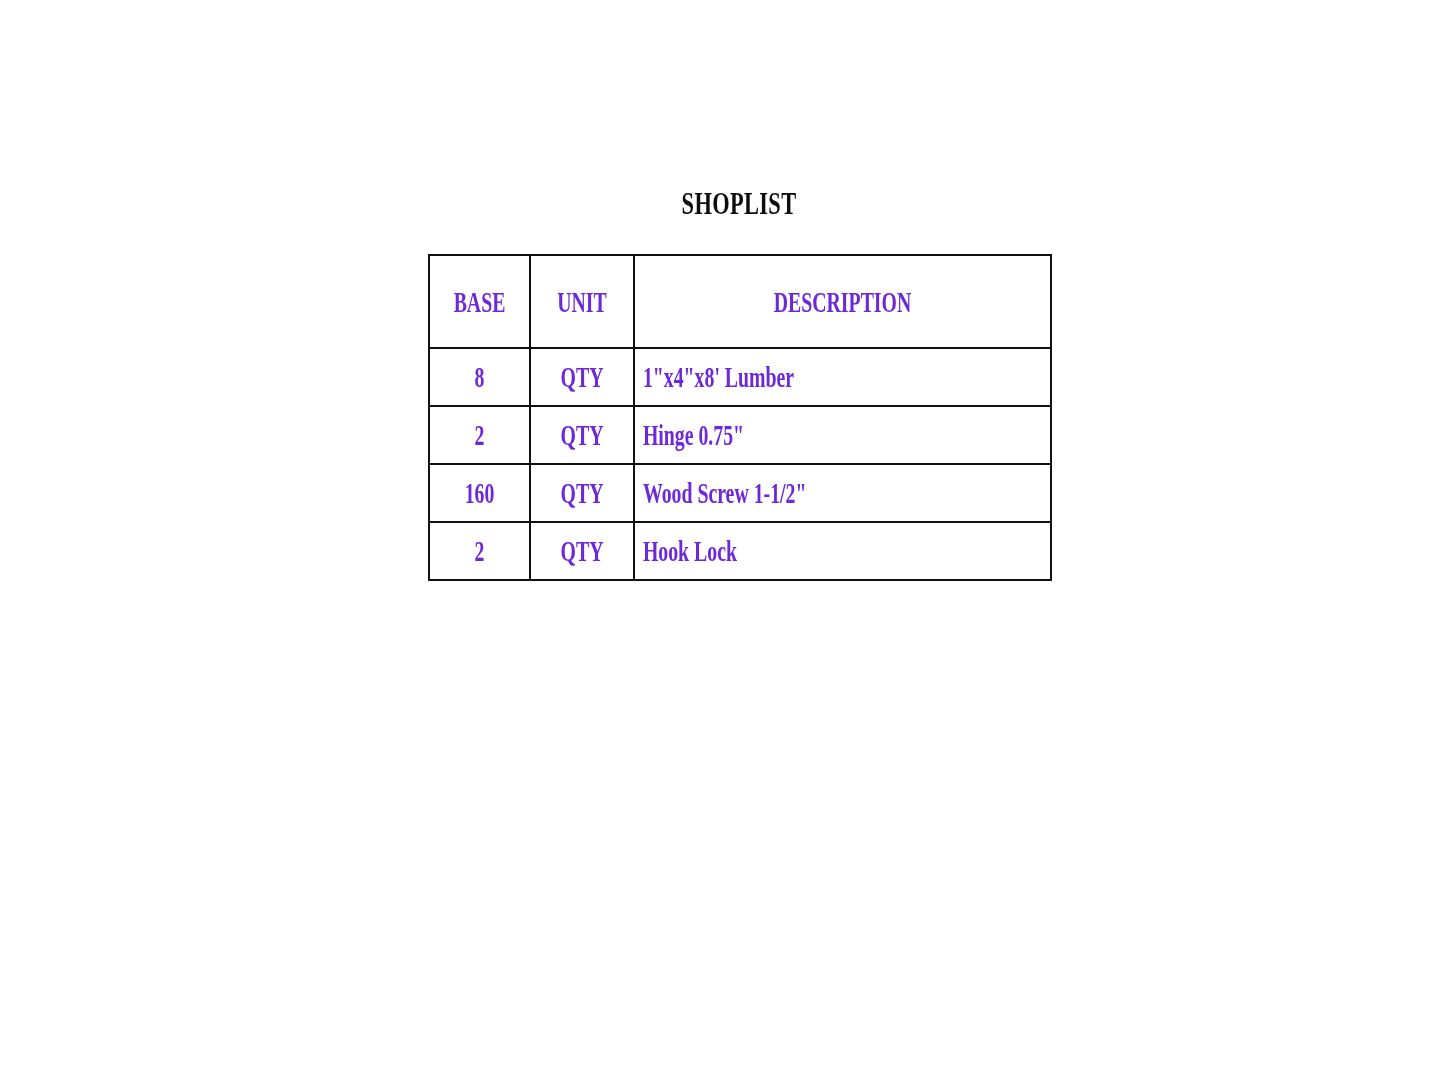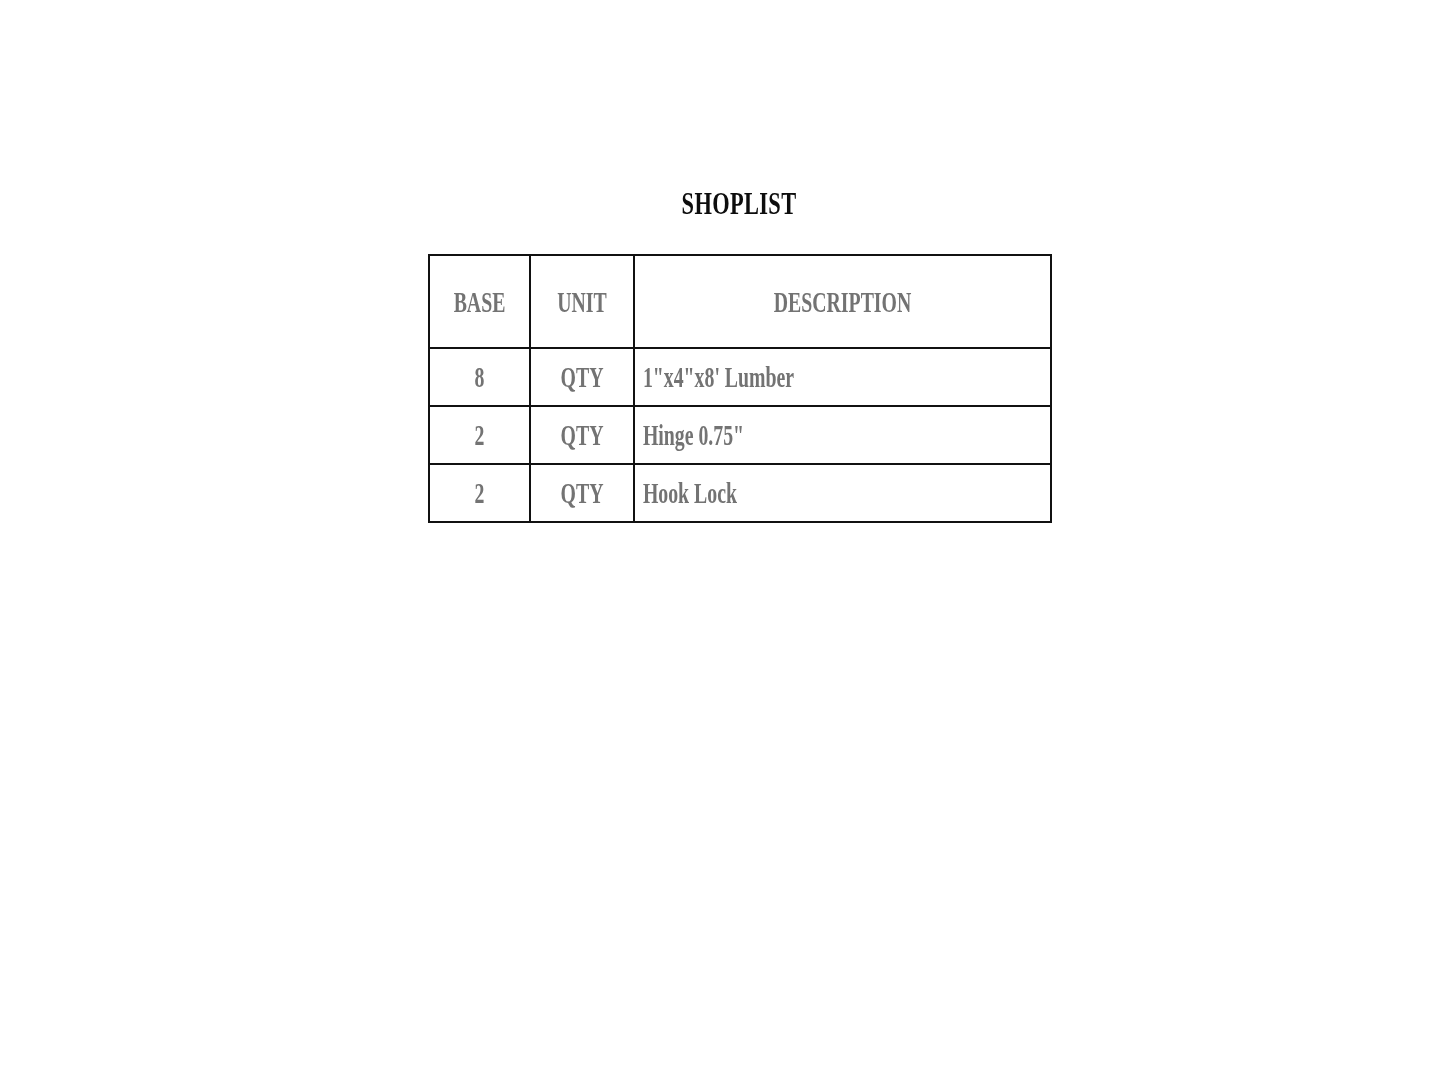--- a/index.html
+++ b/index.html
@@ -51,21 +51,21 @@
     background: #ffffff;
   }
   .shoplist-table td,
   .shoplist-table th {
     border: 2px solid #111111;
     padding: 0;
     margin: 0;
     background: #ffffff;
     vertical-align: middle;
     font-weight: 700;
-    color: #737373;
+    color: #6d28d9;
   }
 
   col.c-base { width: 101px; }
   col.c-unit { width: 104px; }
   col.c-desc { width: 417px; }
 
   
   tr.header-row th {
     height: 91px;
   }
@@ -151,20 +151,31 @@
         </td>
         <td class="unit-cell">
           <span class="cell-inner">QTY</span>
         </td>
         <td class="desc-cell">
           <span class="cell-inner">Hinge 0.75"</span>
         </td>
       </tr>
       <tr class="data-row">
         <td class="num-cell">
+          <span class="cell-inner">160</span>
+        </td>
+        <td class="unit-cell">
+          <span class="cell-inner">QTY</span>
+        </td>
+        <td class="desc-cell">
+          <span class="cell-inner">Wood Screw 1-1/2"</span>
+        </td>
+      </tr>
+      <tr class="data-row">
+        <td class="num-cell">
           <span class="cell-inner">2</span>
         </td>
         <td class="unit-cell">
           <span class="cell-inner">QTY</span>
         </td>
         <td class="desc-cell">
           <span class="cell-inner">Hook Lock</span>
         </td>
       </tr>
     </tbody>

